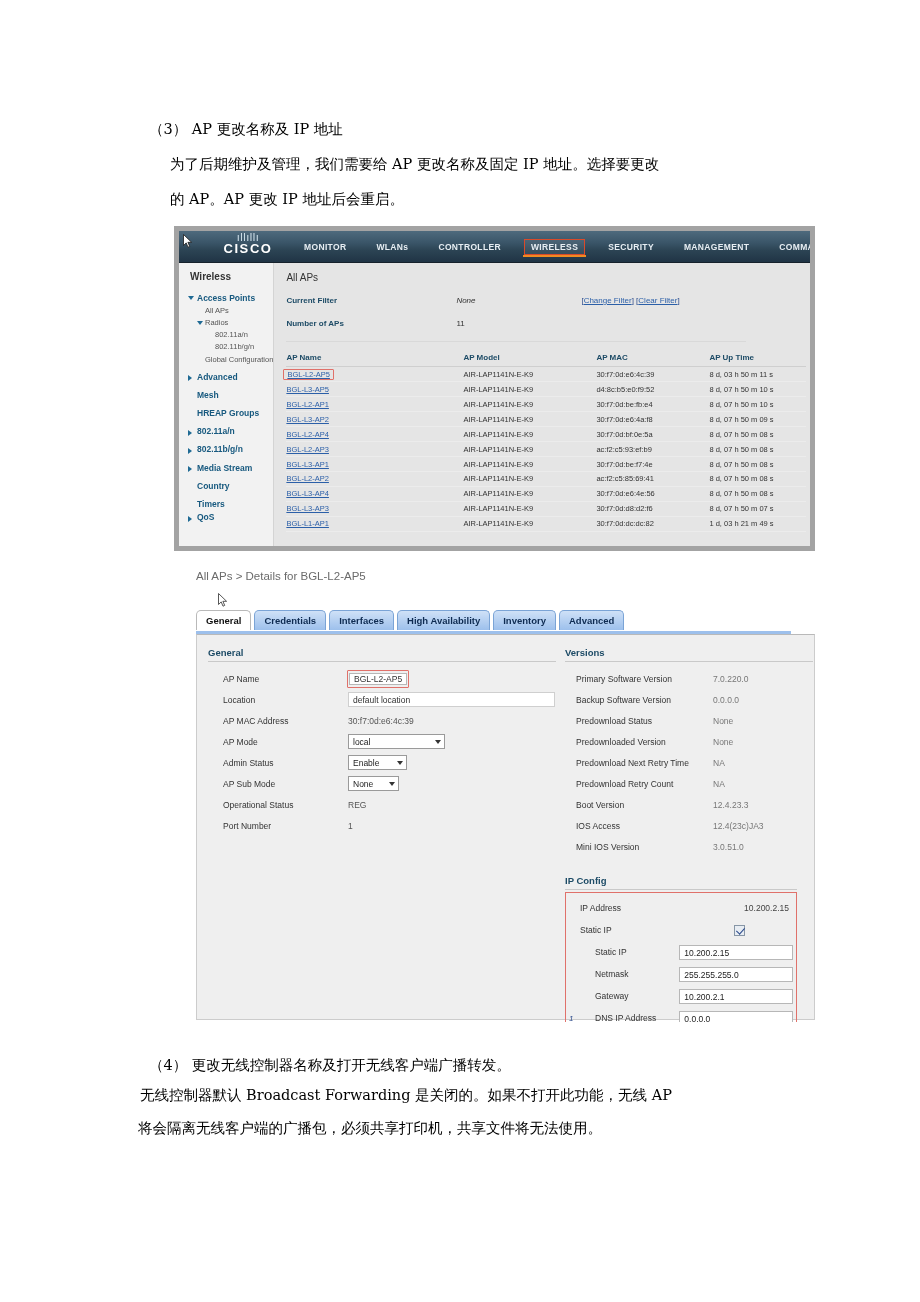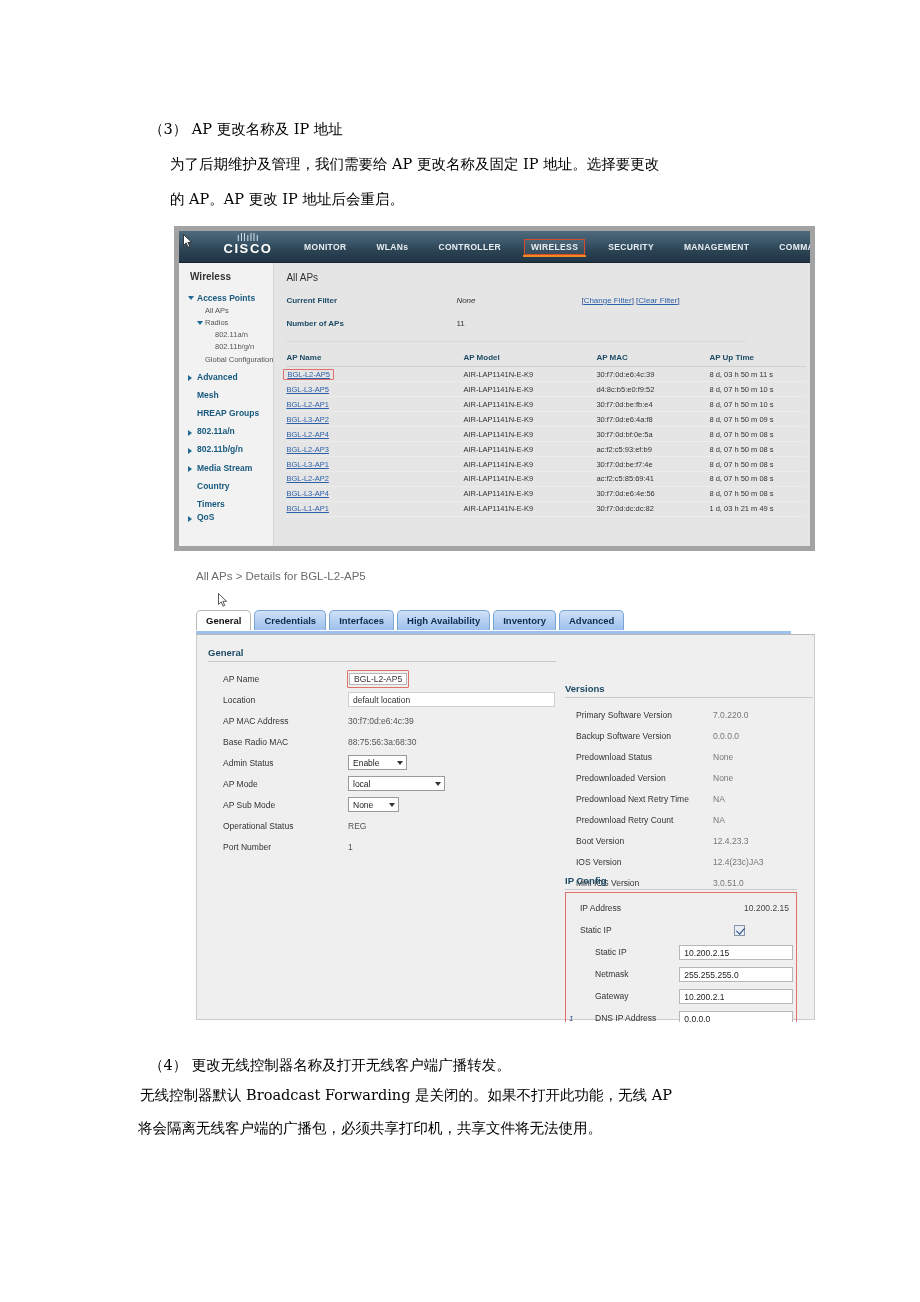--- a/index.html
+++ b/index.html
@@ -193,21 +193,21 @@
   }
   .panel {
     position: absolute; left: 22px; top: 68px;
     width: 619px; height: 386px;
     background: #efefef;
     border: 1px solid #cccccc;
     border-top: 1px solid #b9b9b9;
   }
   .panel-inner { position: relative; width: 100%; height: 100%; }
   .colL { position: absolute; left: 11px; top: 12px; width: 348px; }
-  .colR { position: absolute; left: 368px; top: 12px; width: 248px; margin-top: 36px; }
+  .colR { position: absolute; left: 368px; top: 12px; width: 248px; }
   .sec-head {
     font-size: 9.5px; font-weight: bold; color: #1d4b66;
     padding-bottom: 3px; border-bottom: 1px solid #c9c9c9;
     margin-bottom: 6px;
   }
   .frow {
     display: flex; align-items: center;
     height: 21px;
     font-size: 8.5px; color: #333;
   }
@@ -435,20 +435,26 @@
               <td>ac:f2:c5:85:69:41</td>
               <td>8 d, 07 h 50 m 08 s</td>
             </tr>
           <tr>
               <td class="name"><a href="#">BGL-L3-AP4</a></td>
               <td>AIR-LAP1141N-E-K9</td>
               <td>30:f7:0d:e6:4e:56</td>
               <td>8 d, 07 h 50 m 08 s</td>
             </tr>
           <tr>
+              <td class="name"><a href="#">BGL-L3-AP3</a></td>
+              <td>AIR-LAP1141N-E-K9</td>
+              <td>30:f7:0d:d8:d2:f6</td>
+              <td>8 d, 07 h 50 m 07 s</td>
+            </tr>
+          <tr>
               <td class="name"><a href="#">BGL-L1-AP1</a></td>
               <td>AIR-LAP1141N-E-K9</td>
               <td>30:f7:0d:dc:dc:82</td>
               <td>1 d, 03 h 21 m 49 s</td>
             </tr>
         </tbody>
       </table>
     </div>
   </div>
 </div>
@@ -487,42 +493,38 @@
       <div class="frow">
         <span class="lab">Location</span>
         <span class="tbox loc">default location</span>
       </div>
 
       <div class="frow">
         <span class="lab">AP MAC Address</span>
         <span class="val">30:f7:0d:e6:4c:39</span>
       </div>
 
-      <div class="frow">
-        <span class="lab">Base Radio MAC</span>
-        <span class="val">88:75:56:3a:68:30</span>
+
+      <div class="frow">
+        <span class="lab">AP Mode</span>
+        <span class="sel w-mode">
+          <span class="cap">local</span>
+          <span class="caret"></span>
+        </span>
       </div>
 
       <div class="frow">
         <span class="lab">Admin Status</span>
         <span class="sel w-enable">
           <span class="cap">Enable</span>
           <span class="caret"></span>
         </span>
       </div>
 
       <div class="frow">
-        <span class="lab">AP Mode</span>
-        <span class="sel w-mode">
-          <span class="cap">local</span>
-          <span class="caret"></span>
-        </span>
-      </div>
-
-      <div class="frow">
         <span class="lab">AP Sub Mode</span>
         <span class="sel w-sub">
           <span class="cap">None</span>
           <span class="caret"></span>
         </span>
       </div>
 
       <div class="frow">
         <span class="lab">Operational Status</span>
         <span class="val">REG</span>
@@ -558,21 +560,21 @@
           </div>
       <div class="frow ver">
             <span class="lab">Predownload Retry Count</span>
             <span class="val">NA</span>
           </div>
       <div class="frow ver">
             <span class="lab">Boot Version</span>
             <span class="val">12.4.23.3</span>
           </div>
       <div class="frow ver">
-            <span class="lab">IOS Version</span>
+            <span class="lab">IOS Access</span>
             <span class="val">12.4(23c)JA3</span>
           </div>
       <div class="frow ver">
             <span class="lab">Mini IOS Version</span>
             <span class="val">3.0.51.0</span>
           </div>
     </div>
 
     <div class="ipcfg">
       <div class="ip-head">IP Config</div>

